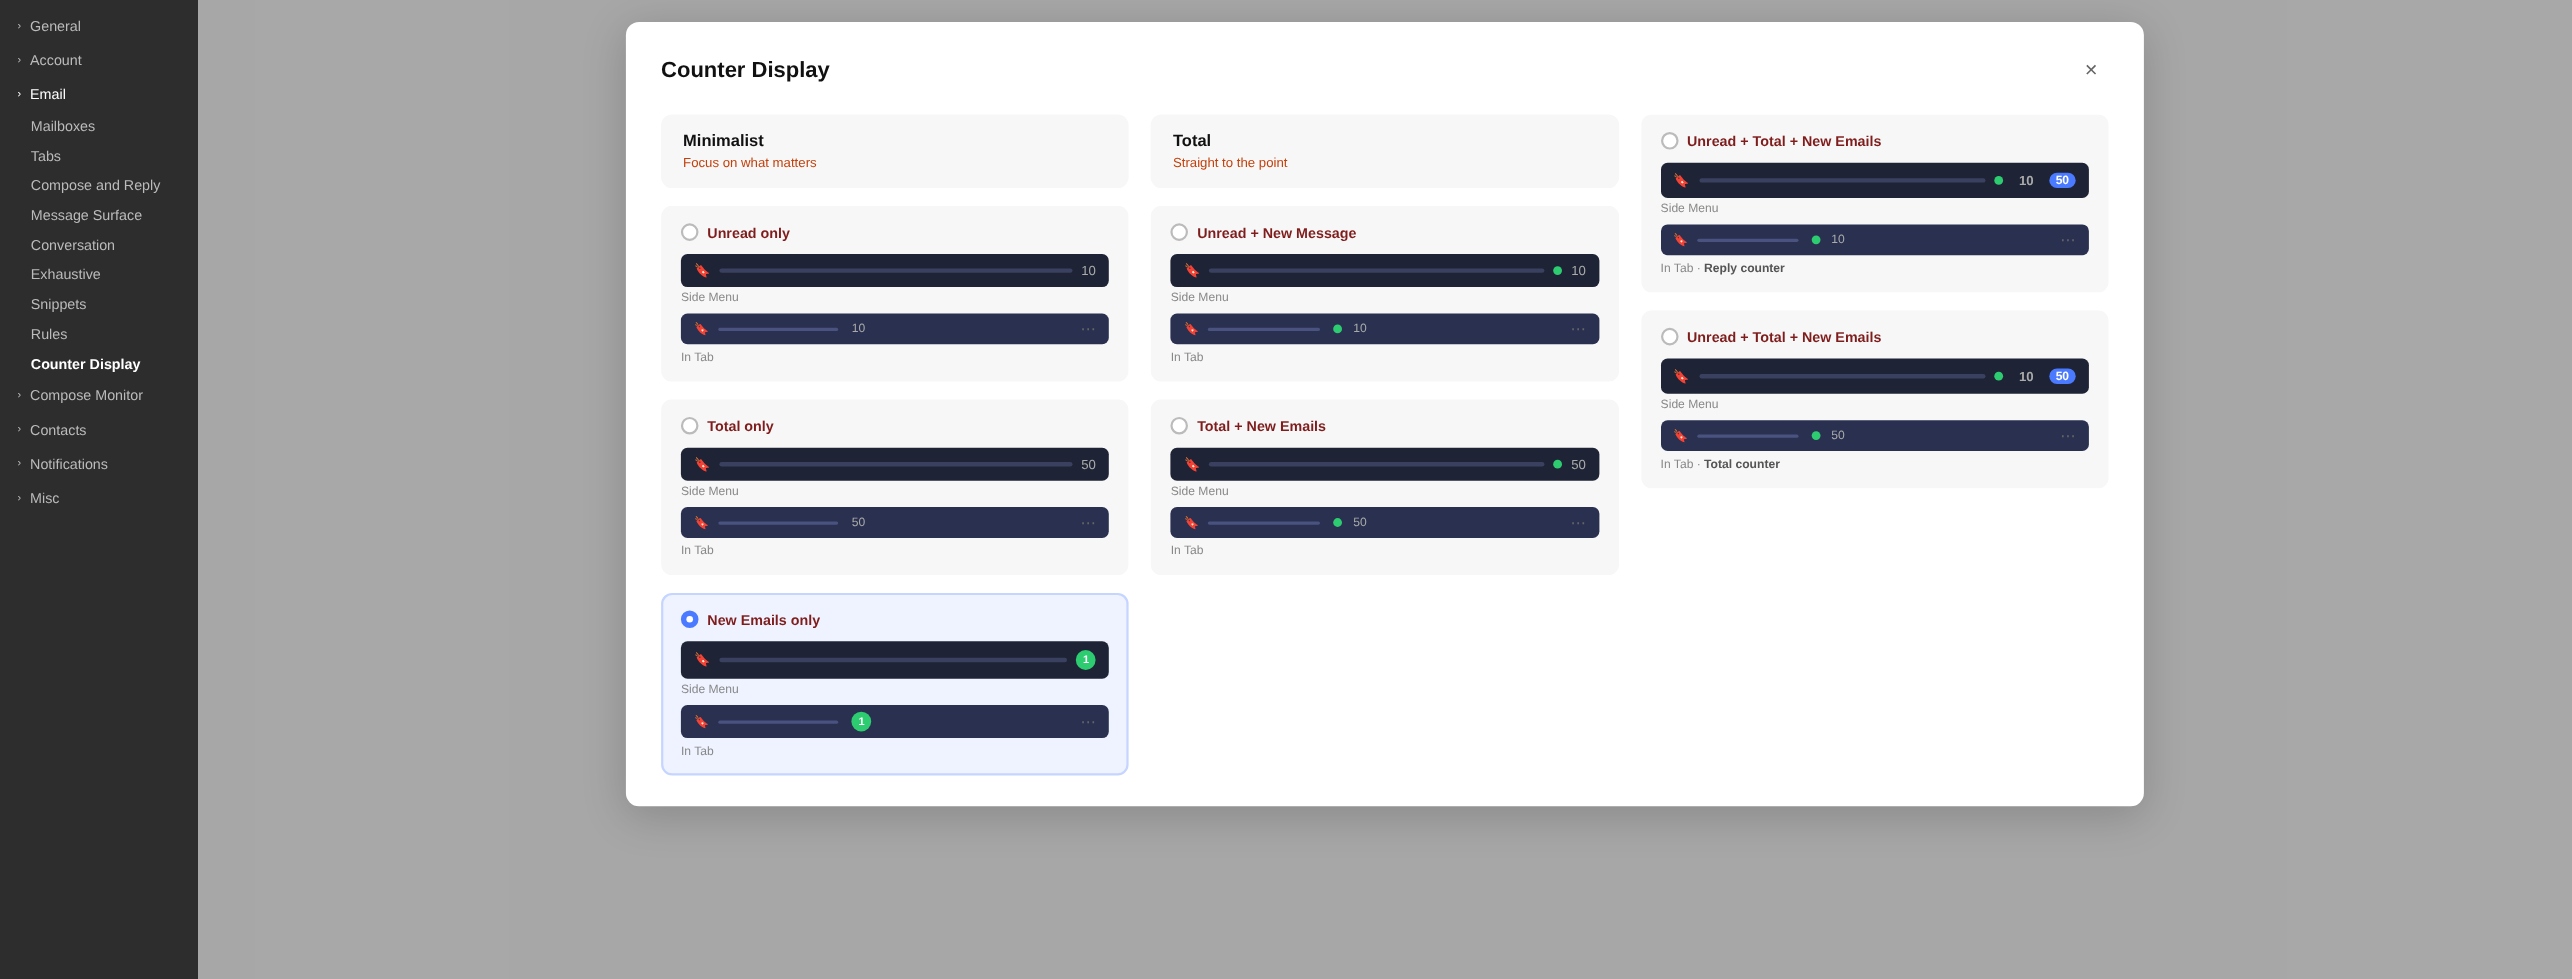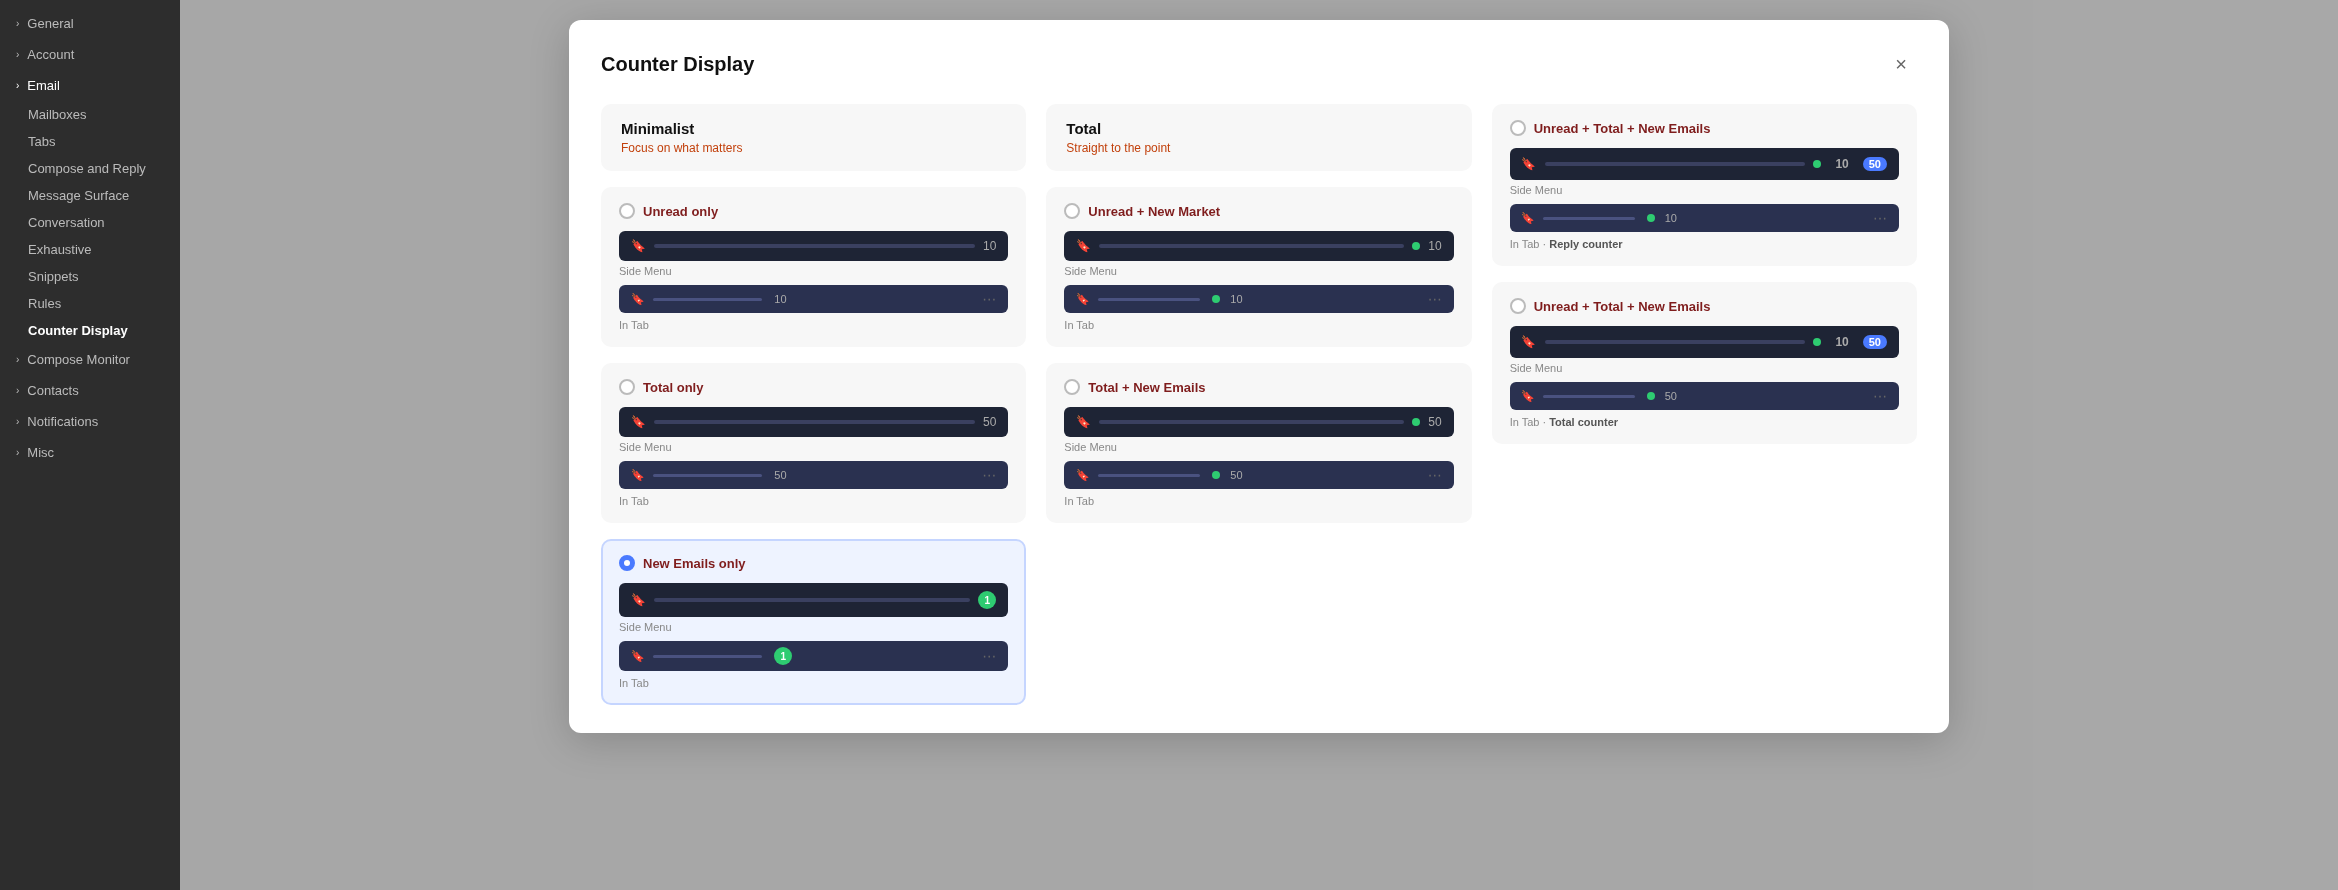--- a/index.html
+++ b/index.html
@@ -386,21 +386,21 @@
           <div class="column-header">
             <div class="column-title">Total</div>
             <div class="column-subtitle">Straight to the point</div>
           </div>
         </div>
         <div class="options-col">
 
           <div class="option-card">
             <div class="option-card-header">
               <div class="radio-btn"></div>
-              <span class="option-label">Unread + New Market</span>
+              <span class="option-label">Unread + New Message</span>
             </div>
             <div class="mock-bar">
               <span class="mock-bookmark">🔖</span>
               <div class="mock-line" style="width:50%;"></div>
               <span class="badge-green-sm"></span>
               <span class="badge-plain">10</span>
             </div>
             <div class="mock-bar-label">Side Menu</div>
             <div class="mock-tab-bar">
               <span class="mock-tab-bookmark">🔖</span>

